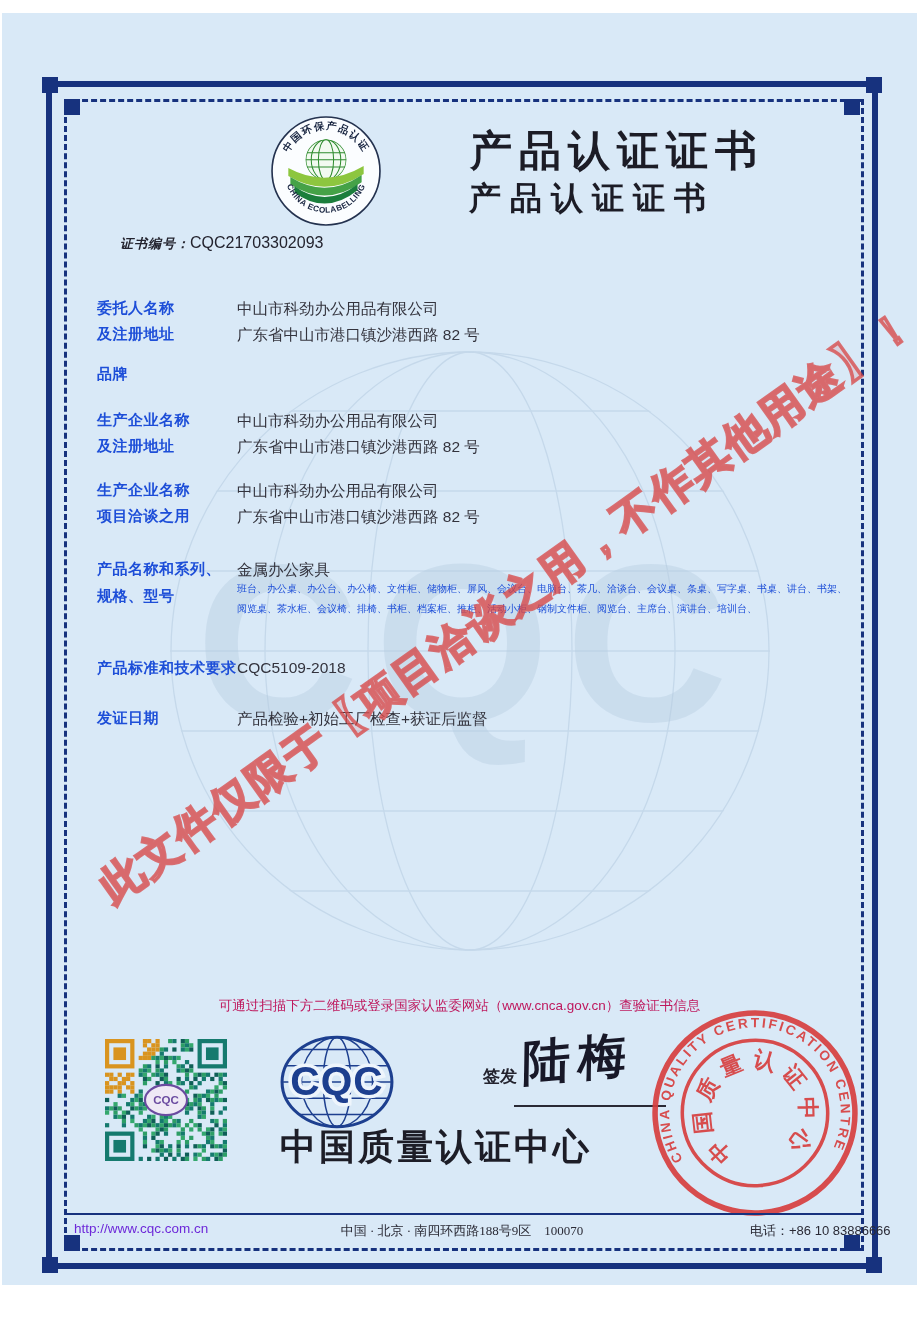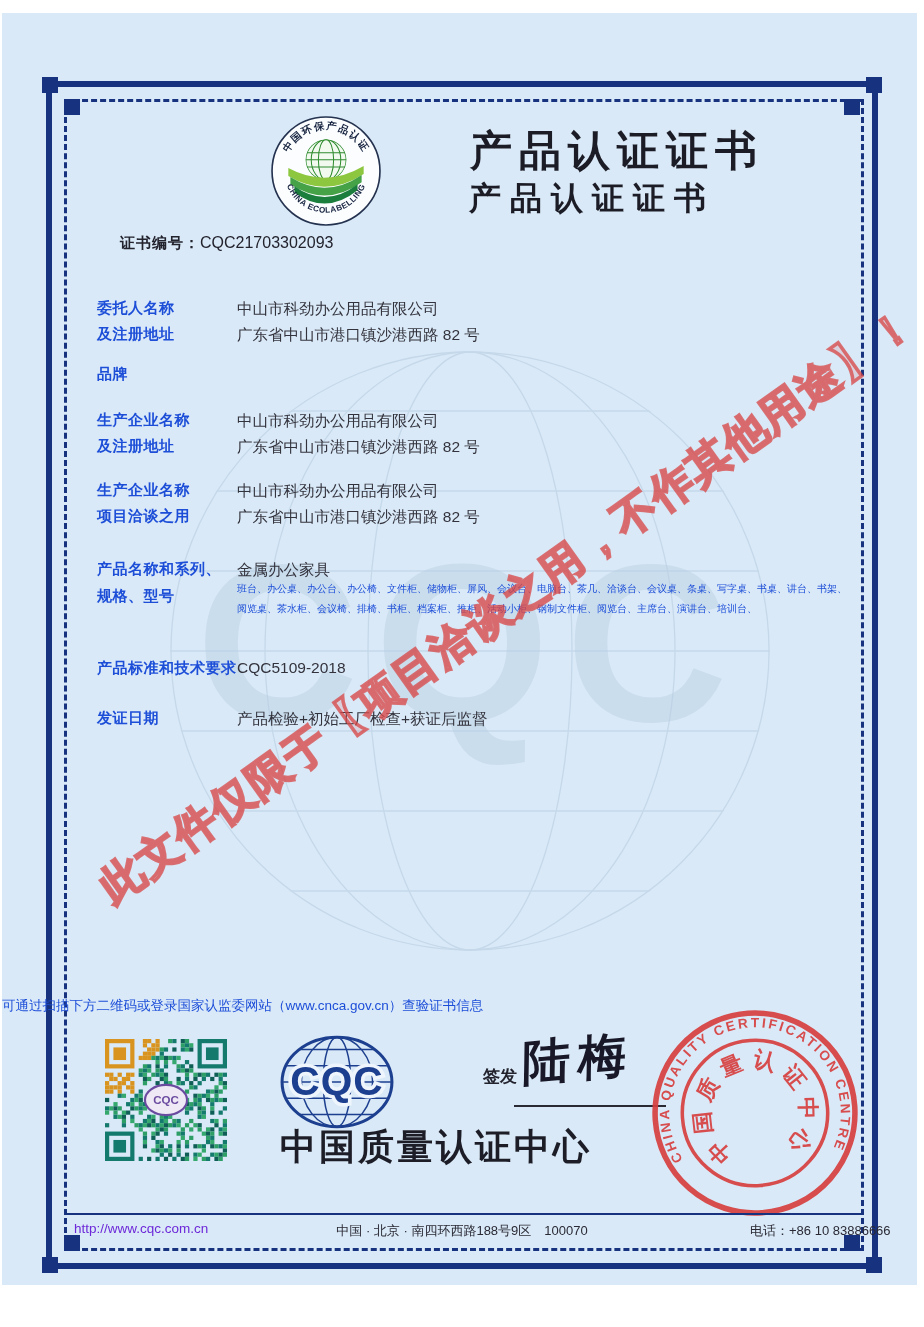--- a/index.html
+++ b/index.html
@@ -14,53 +14,53 @@
                 box-sizing:border-box;border:3px dashed #17327e;}
   .csq{position:absolute;width:16px;height:16px;background:#17327e;}
 
   
   .title{position:absolute;left:400px;top:110px;width:430px;text-align:center;
          font-size:42px;font-weight:bold;letter-spacing:7px;color:#1c1c26;}
   .subtitle{position:absolute;left:400px;top:164px;width:380px;text-align:center;
             font-size:32px;font-weight:bold;letter-spacing:9px;color:#1c1c26;}
   .certno{position:absolute;left:118px;top:221px;font-size:16px;color:#23232e;}
   .certno .lab,.dates .lab{font-family:"Liberation Serif","DejaVu Serif",serif;
-            font-weight:bold;font-size:15px;letter-spacing:1px;}
+            font-weight:bold;font-style:italic;font-size:13px;letter-spacing:1px;}
   .dates{position:absolute;left:597px;top:215px;font-size:16px;line-height:30px;}
 
   
   .lbl{position:absolute;left:95px;font-size:15px;font-weight:bold;color:#1d4ed8;letter-spacing:0.5px;}
   .val{position:absolute;left:235px;font-size:15.5px;color:#33333d;}
   .val-block{position:absolute;left:235px;width:618px;font-size:10px;line-height:19.5px;color:#1d4ed8;}
 
   
   .wm-globe{position:absolute;left:108px;top:308px;pointer-events:none;}
   .wm-diagonal{position:absolute;left:86px;top:856px;transform:rotate(-35.5deg);
                transform-origin:0 0;white-space:nowrap;font-size:43px;font-weight:bold;
                letter-spacing:2px;color:rgba(217,74,74,0.14);
                -webkit-text-stroke:2.2px rgba(215,70,70,0.75);pointer-events:none;}
 
-  .verify-note{position:absolute;left:0;top:984px;width:100%;text-align:left;
-               font-size:13.5px;color:#1d4ed8;}
+  .verify-note{position:absolute;left:0;top:984px;width:100%;text-align:center;
+               font-size:13.5px;color:#be185d;}
 
   
   .qr{position:absolute;left:103px;top:1026px;width:122px;height:122px;}
   .cqc-logo{position:absolute;left:276px;top:1020px;}
   .org-name{position:absolute;left:238px;top:1110px;width:392px;text-align:center;
             font-size:36px;font-weight:bold;letter-spacing:3px;color:#1d1d27;}
   .sign-label{position:absolute;left:481px;top:1052px;font-size:17px;font-weight:bold;color:#23232e;}
   .signature{position:absolute;left:520px;top:1014px;font-size:48px;font-weight:bold;
              color:#181828;transform:rotate(-5deg) skewX(-6deg);letter-spacing:8px;}
   .sign-line{position:absolute;left:512px;top:1092px;width:152px;border-bottom:2px solid #2a2a35;}
   .stamp{position:absolute;left:646px;top:993px;opacity:0.92;transform:rotate(-4deg);}
 
   
   .footer-rule{position:absolute;left:62px;top:1200px;width:800px;height:2px;background:#17327e;}
   .footer-site{position:absolute;left:72px;top:1208px;font-size:13.5px;color:#6d28d9;}
-  .footer-addr{position:absolute;left:270px;top:1209px;width:380px;text-align:center;font-size:13px;color:#2a2a35;}
+  .footer-addr{position:absolute;left:270px;top:1209px;width:380px;text-align:center;font-size:13px;color:#2a2a35;font-family:Liberation Serif, serif;}
   .footer-phone{position:absolute;left:748px;top:1209px;font-size:13px;color:#2a2a35;}
 </style>
 </head>
 <body>
 
 <div id="page">
   <div id="cert">
 
     <svg class="wm-globe" width="720" height="660" viewBox="0 0 720 660">
       <defs>

